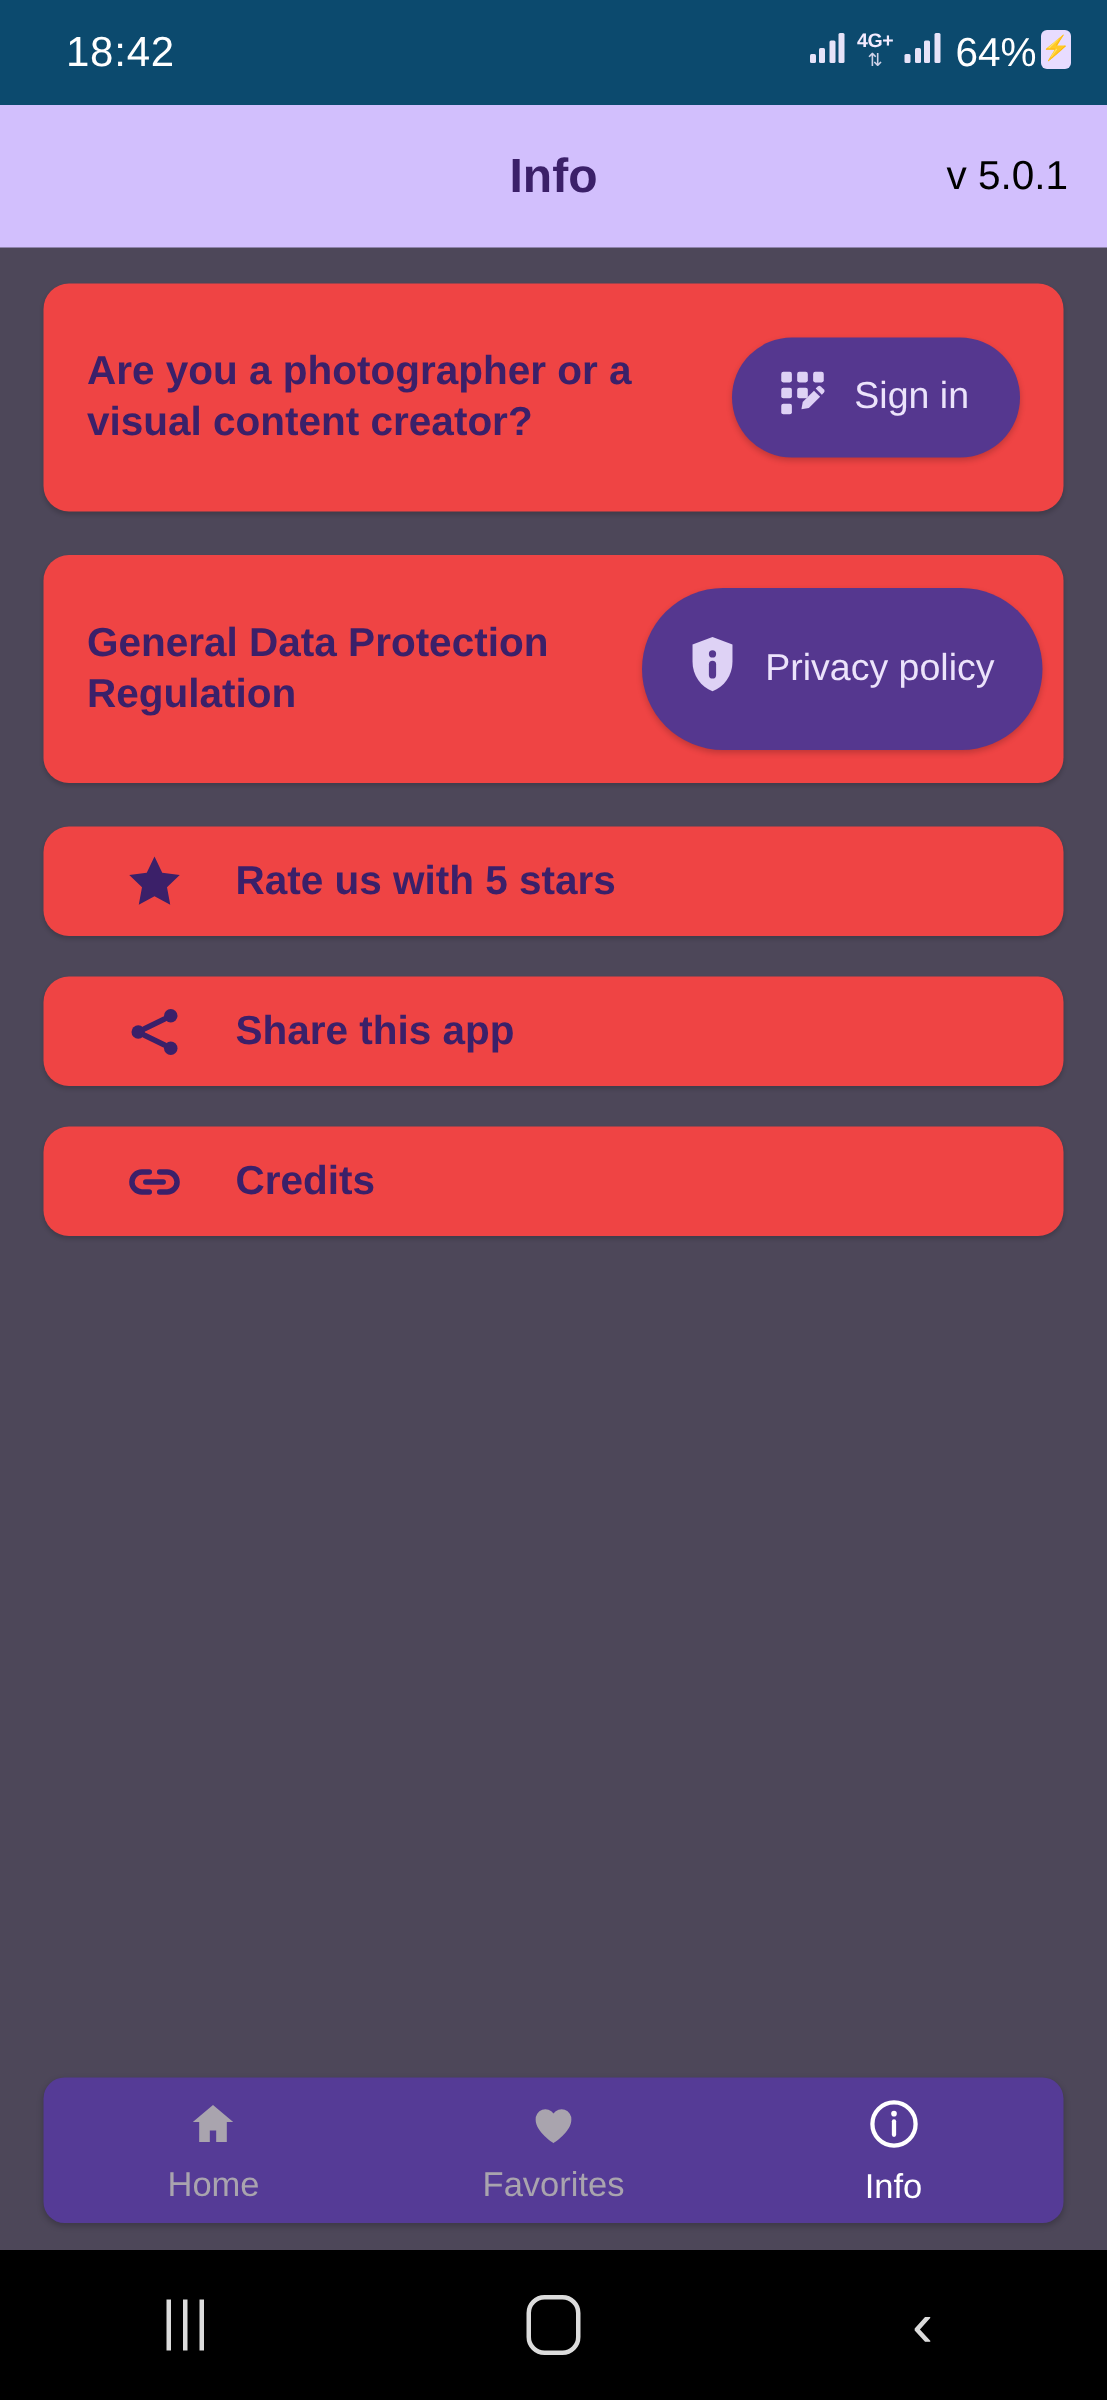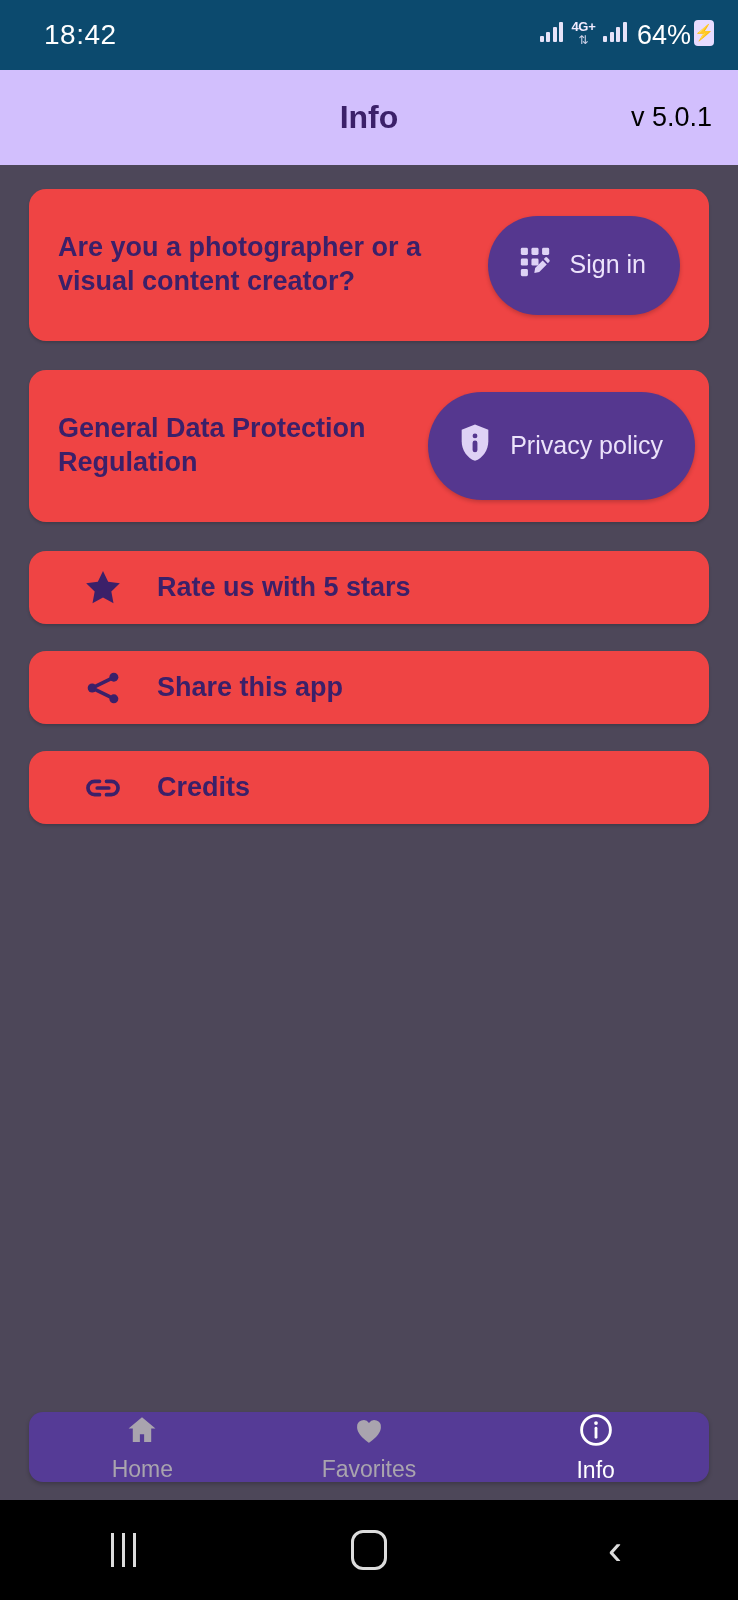--- a/index.html
+++ b/index.html
@@ -113,21 +113,21 @@
     flex:0 0 auto;
     background:#55378f;
     border-radius:55px;
     display:flex; align-items:center; gap:18px;
     color:#ece3fb;
     font-size:25px; font-weight:400;
     box-shadow:0 2px 4px rgba(0,0,0,.2);
   }
   .pill .plabel { line-height:1.18; }
 
-  #card-signin .pill { height:99px; padding:0 34px 0 30px; margin-right:29px;justify-content:center; }
+  #card-signin .pill { height:80px; padding:0 34px 0 30px; margin-right:29px;justify-content:center; }
   #card-privacy .pill { height:108px; padding:0 32px 0 30px; margin-right:14px; }
   #card-privacy .plabel { text-align:center; }
 
   
   .row {
     display:flex; align-items:center; gap:0;
     height:73px;
     padding-left:52px;
     margin-bottom:27px;
   }
@@ -140,21 +140,21 @@
     margin-left:32px;
     color:#3b2069;
     font-size:27px; font-weight:700;
   }
 
   .spacer { flex:1 1 auto; }
 
   
   .bottomnav {
     margin:0 29px 18px 29px;
-    height:70px;
+    height:97px;
     background:#553b96;
     border-radius:14px;
     display:flex; align-items:center;
     box-shadow:0 2px 4px rgba(0,0,0,.22);
     flex:0 0 auto;
   }
   .navitem {
     flex:1 1 0; height:100%;
     display:flex; flex-direction:column;
     align-items:center; justify-content:center; gap:7px;

